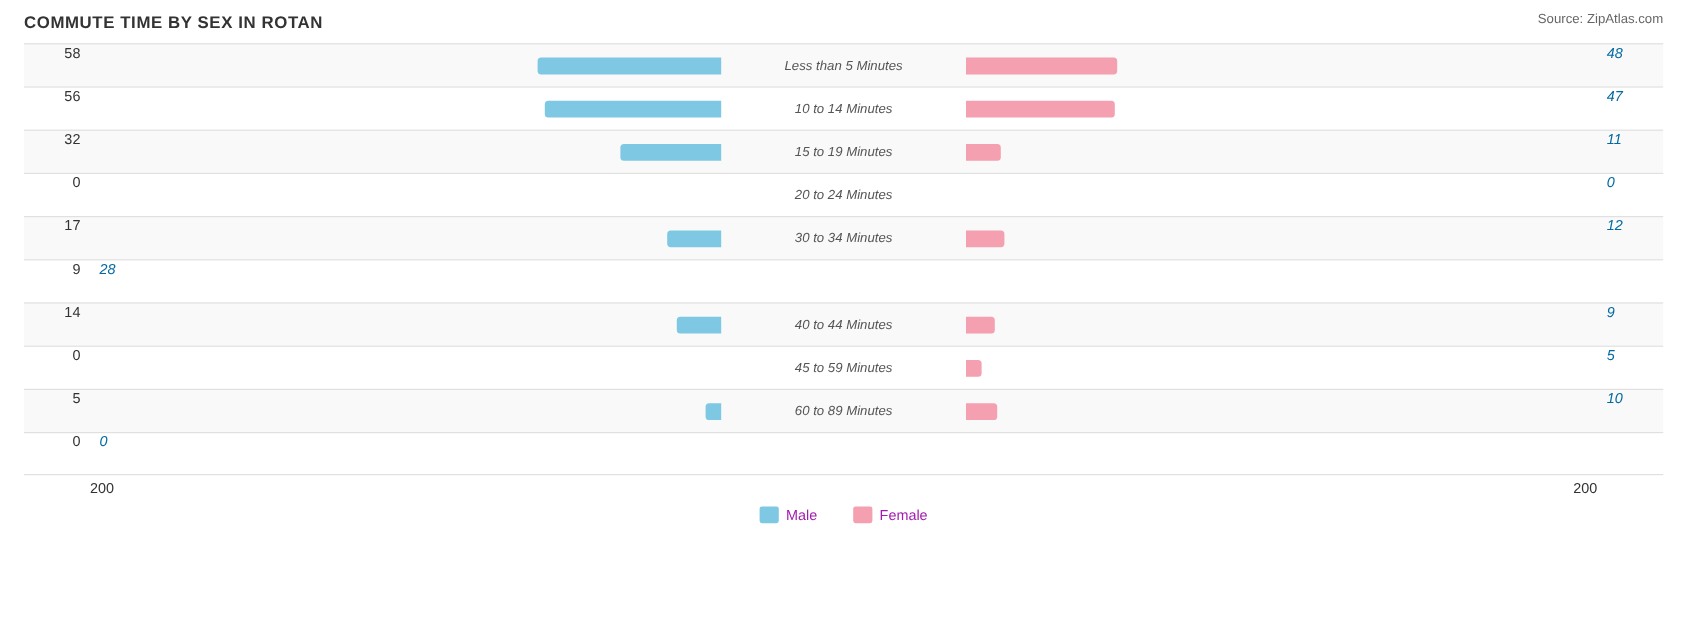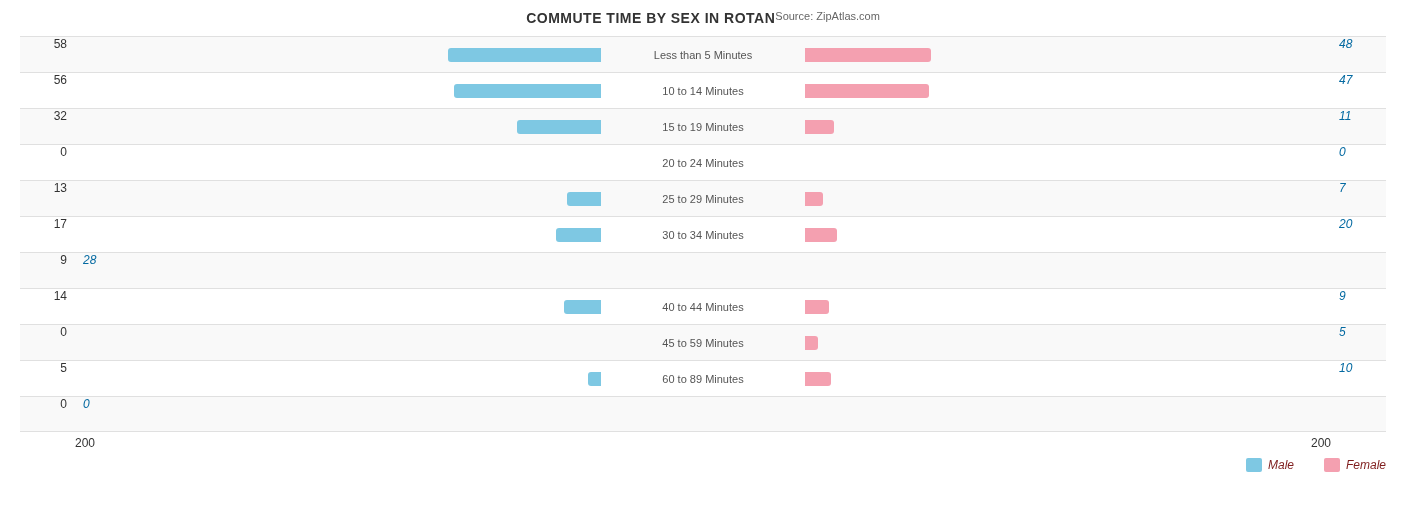--- a/index.html
+++ b/index.html
@@ -24,26 +24,25 @@
       text-align: right;
       margin-bottom: 4px;
     }
     .axis-row {
       display: flex;
       align-items: center;
       margin-top: 4px;
     }
     .legend {
       display: flex;
-      justify-content: flex-end;
+      justify-content: center;
       gap: 30px;
       margin-top: 8px;
       font-size: 12px;
-      color: #7f1d1d;
-      font-style: italic;
+      color: #a21caf;
     }
     .legend-item {
       display: flex;
       align-items: center;
       gap: 6px;
     }
     .legend-swatch {
       width: 16px;
       height: 14px;
       border-radius: 2px;
@@ -78,20 +77,21 @@
       padding-left: 8px;
       flex-shrink: 0;
       font-style: italic;
     }
     .row-chart {
       flex: 1;
       display: flex;
       align-items: center;
       height: 100%;
       position: relative;
+      font-style: italic;
     }
     .row-male-side {
       flex: 1;
       display: flex;
       justify-content: flex-end;
       align-items: center;
       height: 14px;
       padding-right: 2px;
     }
     .row-female-side {
@@ -118,21 +118,21 @@
     .fbar {
       background: #f4a0b0;
       height: 14px;
       border-radius: 0 3px 3px 0;
     }
   </style>
 </head>
 <body>
 
 <div>
-  <div style="display:flex; justify-content:center; align-items:flex-start; margin-bottom:4px;">
+  <div style="display:flex; justify-content:space-between; align-items:flex-start; margin-bottom:4px;">
     <div class="chart-title">COMMUTE TIME BY SEX IN ROTAN</div>
     <div class="source">Source: ZipAtlas.com</div>
   </div>
 
   <div id="chart-rows">
       <div class="data-row">
     <div class="row-left-val">58</div>
     <div class="row-chart">
       <div class="row-male-side">
         <div class="mbar" style="width:28.999999999999996%;"></div>
@@ -177,44 +177,31 @@
         <div class="mbar" style="width:0%;"></div>
       </div>
       <div class="row-center-label">20 to 24 Minutes</div>
       <div class="row-female-side">
         <div class="fbar" style="width:0%;"></div>
       </div>
     </div>
     <div class="row-right-val">0</div>
   </div>
       <div class="data-row">
-    <div class="row-left-val">13</div>
-    <div class="row-chart">
-      <div class="row-male-side">
-        <div class="mbar" style="width:6.5%;"></div>
-      </div>
-      <div class="row-center-label">25 to 29 Minutes</div>
-      <div class="row-female-side">
-        <div class="fbar" style="width:3.5000000000000004%;"></div>
-      </div>
-    </div>
-    <div class="row-right-val">7</div>
-  </div>
-      <div class="data-row">
     <div class="row-left-val">17</div>
     <div class="row-chart">
       <div class="row-male-side">
         <div class="mbar" style="width:8.5%;"></div>
       </div>
       <div class="row-center-label">30 to 34 Minutes</div>
       <div class="row-female-side">
         <div class="fbar" style="width:6%;"></div>
       </div>
     </div>
-    <div class="row-right-val">20</div>
+    <div class="row-right-val">12</div>
   </div>
       <div class="data-row">
     <div class="row-left-val">9</div>
     <div class="row-right-val">28</div>
   </div>
       <div class="data-row">
     <div class="row-left-val">14</div>
     <div class="row-chart">
       <div class="row-male-side">
         <div class="mbar" style="width:7.000000000000001%;"></div>

